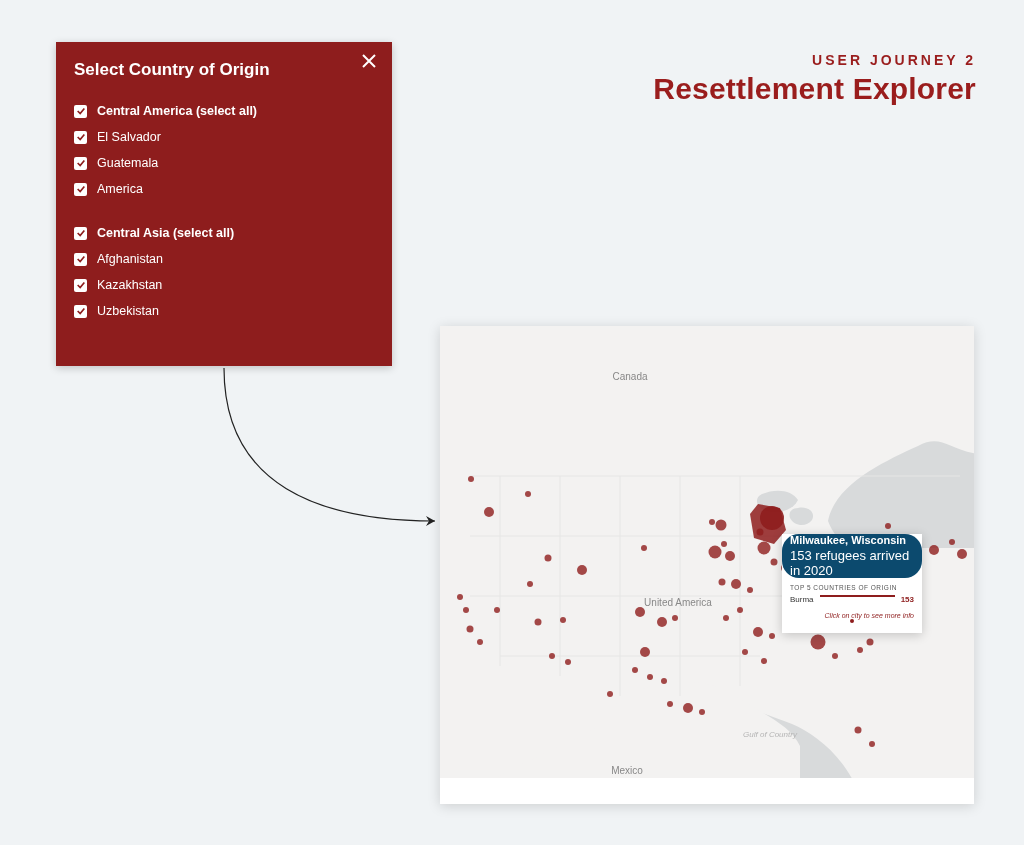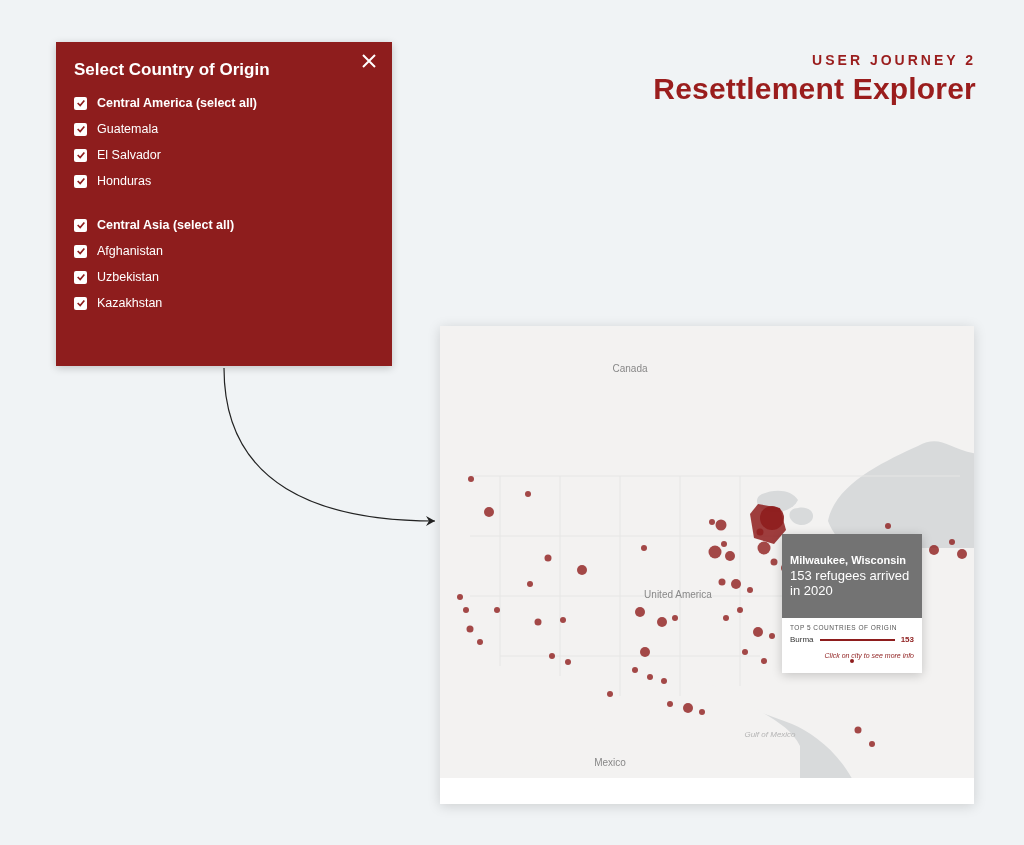--- a/index.html
+++ b/index.html
@@ -40,21 +40,21 @@
       width: 336px;
       height: 324px;
       background: #8e1d1d;
       color: #fff;
       padding: 18px 18px 18px 18px;
       box-shadow: 0 2px 8px rgba(0,0,0,0.2);
     }
     .filter-title {
       font-size: 17px;
       font-weight: 700;
-      margin-bottom: 10px;
+      margin-bottom: 18px;
     }
     .filter-close {
       position: absolute;
       top: 10px;
       right: 14px;
       cursor: pointer;
       width: 18px;
       height: 18px;
     }
     .filter-close svg { display: block; }
@@ -148,53 +148,53 @@
 
     
     .map-label {
       position: absolute;
       font-size: 8px;
       color: #999;
       font-style: italic;
       pointer-events: none;
       transform: translate(-50%, -50%);
     }
-    .map-label.country { font-size: 10px; color: #888; font-style: normal; }
+    .map-label.country { font-size: 10px; color: #888; font-style: normal; margin-top: 8px; }
     .map-label.water { color: #b5b5b5; font-style: italic; }
 
     
     .tooltip-card {
       position: absolute;
       top: 208px;
       left: 342px;
       width: 140px;
       background: #fff;
       box-shadow: 0 2px 10px rgba(0,0,0,0.2);
       font-size: 8px;
     }
     .tooltip-header {
-      background: #737373;
+      background: #0c4a6e;
       color: #fff;
-      padding: 20px 8px;
+      padding: 0 8px;
+      border-radius: 17px;
     }
     .tooltip-city { font-size: 11px; font-weight: 700; margin-bottom: 2px; }
     .tooltip-sub { font-size: 13px; }
     .tooltip-body {
       padding: 6px 8px;
       color: #333;
     }
     .tooltip-section-label {
       font-size: 6.5px;
       letter-spacing: 0.5px;
       color: #555;
       margin-bottom: 4px;
     }
     .tooltip-row {
       display: flex;
-      align-items: center;
       justify-content: space-between;
       font-size: 8px;
       margin-bottom: 8px;
     }
     .tooltip-bar {
       flex: 1;
       height: 2px;
       background: #8e1d1d;
       margin: 0 6px;
     }
@@ -239,37 +239,37 @@
           </svg>
         </span>
       <span>Central America (select all)</span>
     </div>
     <div class="filter-item">
       <span class="checkbox">
           <svg viewBox="0 0 12 12">
             <path d="M2 6 L5 9 L10 3" stroke="#8e1d1d" stroke-width="2" fill="none"></path>
           </svg>
         </span>
+      <span>El Salvador</span>
+    </div>
+    <div class="filter-item">
+      <span class="checkbox">
+          <svg viewBox="0 0 12 12">
+            <path d="M2 6 L5 9 L10 3" stroke="#8e1d1d" stroke-width="2" fill="none"></path>
+          </svg>
+        </span>
       <span>Guatemala</span>
     </div>
     <div class="filter-item">
       <span class="checkbox">
           <svg viewBox="0 0 12 12">
             <path d="M2 6 L5 9 L10 3" stroke="#8e1d1d" stroke-width="2" fill="none"></path>
           </svg>
         </span>
-      <span>El Salvador</span>
-    </div>
-    <div class="filter-item">
-      <span class="checkbox">
-          <svg viewBox="0 0 12 12">
-            <path d="M2 6 L5 9 L10 3" stroke="#8e1d1d" stroke-width="2" fill="none"></path>
-          </svg>
-        </span>
-      <span>Honduras</span>
+      <span>America</span>
     </div>
   </div>
 
   <div class="filter-group">
     <div class="filter-item bold">
       <span class="checkbox">
           <svg viewBox="0 0 12 12">
             <path d="M2 6 L5 9 L10 3" stroke="#8e1d1d" stroke-width="2" fill="none"></path>
           </svg>
         </span>
@@ -282,29 +282,29 @@
           </svg>
         </span>
       <span>Afghanistan</span>
     </div>
     <div class="filter-item">
       <span class="checkbox">
           <svg viewBox="0 0 12 12">
             <path d="M2 6 L5 9 L10 3" stroke="#8e1d1d" stroke-width="2" fill="none"></path>
           </svg>
         </span>
+      <span>Kazakhstan</span>
+    </div>
+    <div class="filter-item">
+      <span class="checkbox">
+          <svg viewBox="0 0 12 12">
+            <path d="M2 6 L5 9 L10 3" stroke="#8e1d1d" stroke-width="2" fill="none"></path>
+          </svg>
+        </span>
       <span>Uzbekistan</span>
-    </div>
-    <div class="filter-item">
-      <span class="checkbox">
-          <svg viewBox="0 0 12 12">
-            <path d="M2 6 L5 9 L10 3" stroke="#8e1d1d" stroke-width="2" fill="none"></path>
-          </svg>
-        </span>
-      <span>Kazakhstan</span>
     </div>
   </div>
 </div>
 
 <svg class="arrow-connector" viewBox="0 0 230 270">
   <path d="M 4 82 C 4 200, 100 235, 215 235" stroke="#222" stroke-width="1.2" fill="none"></path>
   <path d="M 215 235 l -9 -5 l 3 5 l -3 5 z" fill="#222"></path>
 </svg>
 
 <div class="map-container">
@@ -332,22 +332,22 @@
         <path d="M 30 210 L 400 210"></path>
         <path d="M 30 270 L 380 270"></path>
         <path d="M 60 330 L 320 330"></path>
       </g>
 
       <path d="M 318 178 l 22 4 l 6 22 l -12 14 l -20 -6 l -4 -24 z" fill="#8e1d1d" opacity="0.85"></path>
     </svg>
 
     <div class="map-label country" style="top:42px;left:190px">Canada</div>
     <div class="map-label country" style="top:268px;left:238px">United America</div>
-    <div class="map-label country" style="top:436px;left:170px">Mexico</div>
-    <div class="map-label water" style="top:408px;left:330px;width:60px;text-align:center">Gulf of Mexico</div>
+    <div class="map-label country" style="top:436px;left:187px">Mexico</div>
+    <div class="map-label water" style="top:408px;left:330px;width:60px;text-align:center">Gulf of Country</div>
 
     <div class="bubble" style="top:153px;left:31px;width:6px;height:6px"></div>
     <div class="bubble" style="top:186px;left:49px;width:10px;height:10px"></div>
     <div class="bubble" style="top:168px;left:88px;width:6px;height:6px"></div>
     <div class="bubble" style="top:271px;left:20px;width:6px;height:6px"></div>
     <div class="bubble" style="top:284px;left:26px;width:6px;height:6px"></div>
     <div class="bubble" style="top:303px;left:30px;width:7px;height:7px"></div>
     <div class="bubble" style="top:284px;left:57px;width:6px;height:6px"></div>
     <div class="bubble" style="top:316px;left:40px;width:6px;height:6px"></div>
     <div class="bubble" style="top:258px;left:90px;width:6px;height:6px"></div>

